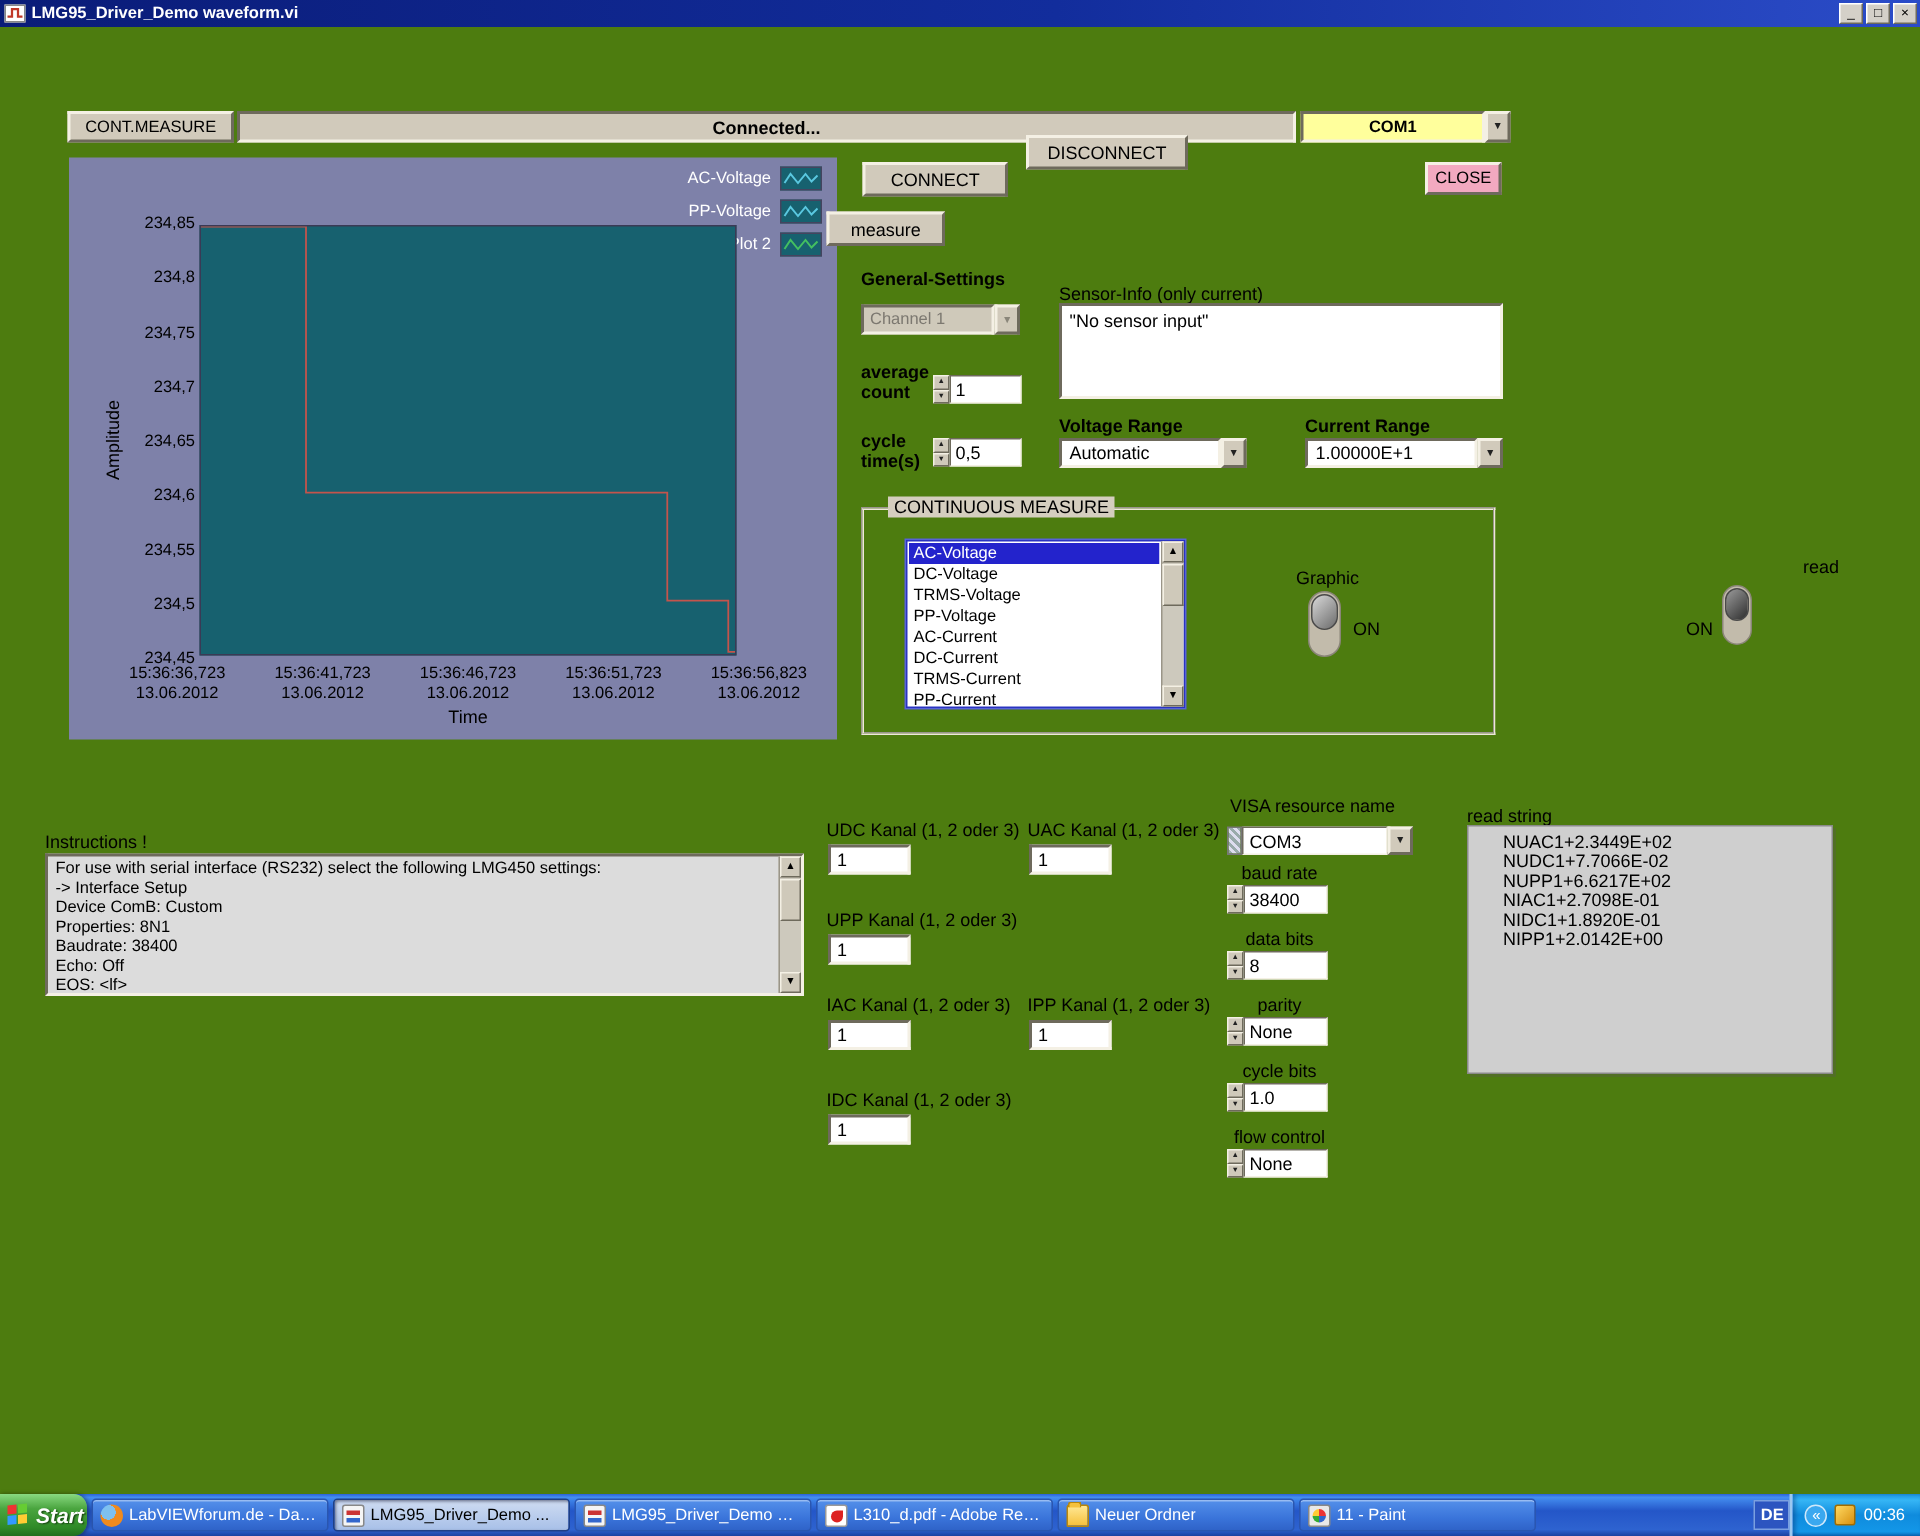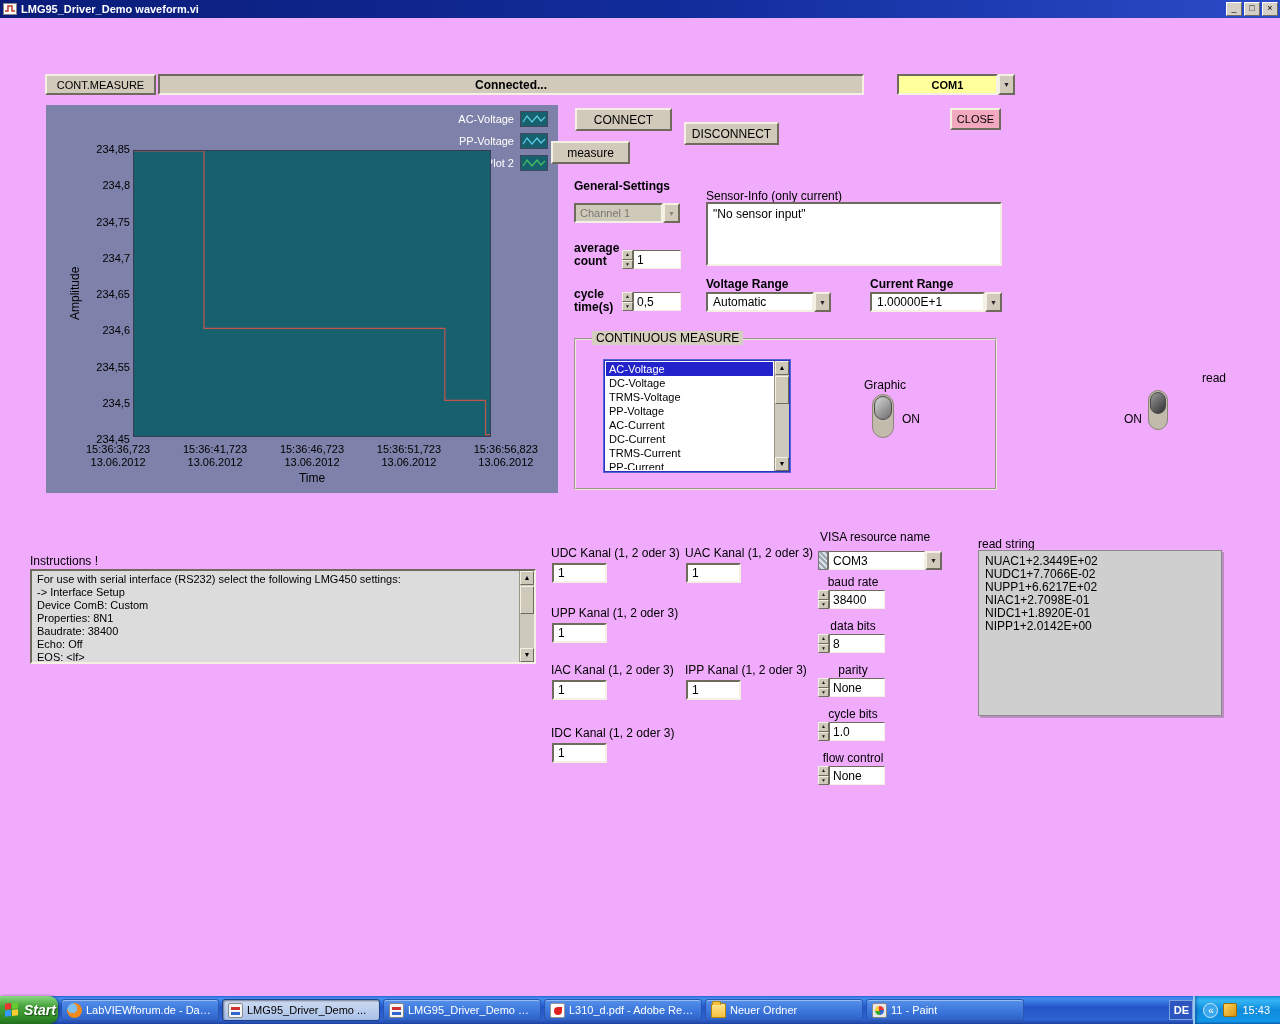--- a/index.html
+++ b/index.html
@@ -15,30 +15,30 @@
     background:linear-gradient(90deg,#0a1c78 0%,#122d9c 55%,#2b4cc8 100%);
     display:flex; align-items:center; padding:0 2px 0 3px; color:#fff; }
   .app-icon { width:14px; height:12px; background:#fff; border:1px solid #888; margin-right:4px; position:relative; flex:none; }
   .app-icon svg { position:absolute; left:0; top:0; }
   .title-text { font-size:11px; font-weight:bold; flex:1; white-space:nowrap; }
   .win-btns { display:flex; }
   .win-btn { width:16px; height:14px; background:#d4d0c8; border:1px solid; border-color:#fff #6e6a5c #6e6a5c #fff;
     font-size:9px; line-height:11px; text-align:center; color:#000; margin-left:2px; cursor:pointer; }
 
   
-  .panel { position:absolute; top:18px; left:0; width:1280px; height:978px; background:#f0abfc; }
+  .panel { position:absolute; top:18px; left:0; width:1280px; height:978px; background:#4d7c0f; }
   .panel > * { position:absolute; }
 
   .btn { font-size:12px; text-align:center; cursor:pointer; display:flex; align-items:center; justify-content:center; }
 
   #contmeasure { left:45px; top:56px; width:111px; height:21px; font-size:11px; }
   #statusbar   { left:158px; top:56px; width:706px; height:21px; background:#d1cabb; font-weight:bold;
                  display:flex; align-items:center; justify-content:center; }
   .combo { display:flex; align-items:stretch; cursor:pointer; }
-  #comcombo { left:867px; top:56px; width:118px; height:21px;margin-left:30px; }
+  #comcombo { left:867px; top:56px; width:140px; height:21px; }
   #comcombo .combo-val { flex:1; background:#ffff9c; border:2px solid; border-color:#6e6a5c #f4f0e4 #f4f0e4 #6e6a5c;
       display:flex; align-items:center; justify-content:center; font-size:11px; font-weight:bold; }
   .dd-btn { width:17px; background:#d1cabb; border:2px solid; border-color:#f4f0e4 #6e6a5c #6e6a5c #f4f0e4;
       font-size:7px; display:flex; align-items:center; justify-content:center; color:#222; flex:none; cursor:pointer; }
 
   
   #chartframe { left:46px; top:87px; width:512px; height:388px; background:#7e81a9; }
   #chartframe > * { position:absolute; }
   #plot { left:87px; top:45px; width:358px; height:287px; background:#17616f; border:1px solid #3a3a55; }
   #plot svg { display:block; width:100%; height:100%; }
@@ -49,21 +49,21 @@
   #yticks { left:42px; top:38px; width:42px; height:302px; display:flex; flex-direction:column;
             justify-content:space-between; align-items:flex-end; font-size:11px; }
   #xticks { left:40px; top:338px; width:452px; display:flex; justify-content:space-between; font-size:11px; }
   .xtick { text-align:center; line-height:13px; }
   #amp-label { left:22px; top:45px; height:287px; writing-mode:vertical-rl; transform:rotate(180deg);
                text-align:center; font-size:12px; }
   #time-label { left:87px; top:366px; width:358px; text-align:center; font-size:12px; }
 
   
   #connect    { left:575px; top:90px;  width:97px; height:23px; }
-  #disconnect { left:684px; top:104px;  width:95px; height:23px; }
+  #disconnect { left:684px; top:72px;  width:108px; height:23px; }
   #measure    { left:551px; top:123px; width:79px; height:23px; }
   #closebtn   { left:950px; top:90px;  width:51px; height:22px; background:#f2a9c0; font-size:11px; }
 
   
   .lbl { white-space:nowrap; }
   .bold { font-weight:bold; }
   #general-title { left:574px; top:161px; }
   #channelcombo { left:574px; top:185px; width:106px; height:20px; }
   #channelcombo .combo-val { flex:1; background:#cfc9ba; color:#7c7870; border:2px solid; border-color:#6e6a5c #f4f0e4 #f4f0e4 #6e6a5c;
       display:flex; align-items:center; padding-left:4px; font-size:11px; }
@@ -137,21 +137,21 @@
   #visacombo .combo-val { flex:1; background:#fff; border:1px solid; border-color:#6e6a5c #f4f0e4 #f4f0e4 #6e6a5c;
       display:flex; align-items:center; padding-left:4px; font-size:12px; }
   #serialfields { left:818px; top:555px; width:80px; }
   .serial-item { height:44px; }
   .serial-label { text-align:center; width:70px; font-size:12px; padding-top:2px; }
   .serial-item .lv-spinner { width:67px; margin-top:1px; }
 
   
   #readstr-label { left:978px; top:519px; }
   #readstr-box { left:978px; top:532px; width:244px; height:166px; background:#cfcfcf; border:1px solid #8a8a8a;
-      box-shadow:2px 2px 0 rgba(90,90,80,.35); padding:4px 6px; font-size:12px; line-height:13px; }
+      box-shadow:2px 2px 0 rgba(90,90,80,.35); padding:4px 23px; font-size:12px; line-height:13px; }
 
   
   .taskbar { position:absolute; left:0; top:996px; width:1280px; height:28px;
     background:linear-gradient(180deg,#2a62d8 0%,#448ef0 8%,#2456c8 40%,#2e63d0 85%,#1c41a0 100%);
     display:flex; align-items:center; }
   .start-btn { height:28px; width:58px; flex:none; cursor:pointer; position:relative;
     background:linear-gradient(180deg,#89d981 0%,#4aa53f 35%,#2f8a27 80%,#226e1d 100%);
     border-radius:0 9px 9px 0; box-shadow:1px 0 3px rgba(0,0,0,.4);
     display:flex; align-items:center; padding-left:24px;
     color:#fff; font-weight:bold; font-style:italic; font-size:14px; text-shadow:1px 1px 1px #1a4a14; }
@@ -499,15 +499,15 @@
       </div>
       <div class="task">
         <span class="ticon paint-icon"></span>
         <span class="tlabel">11 - Paint</span>
       </div>
     </div>
   <span class="lang-badge">DE</span>
   <div class="tray">
     <span class="tray-chevron">«</span>
     <span class="tray-app"></span>
-    <span class="tray-clock">15:43</span>
+    <span class="tray-clock">00:36</span>
   </div>
 </div>
 
 </body></html>

